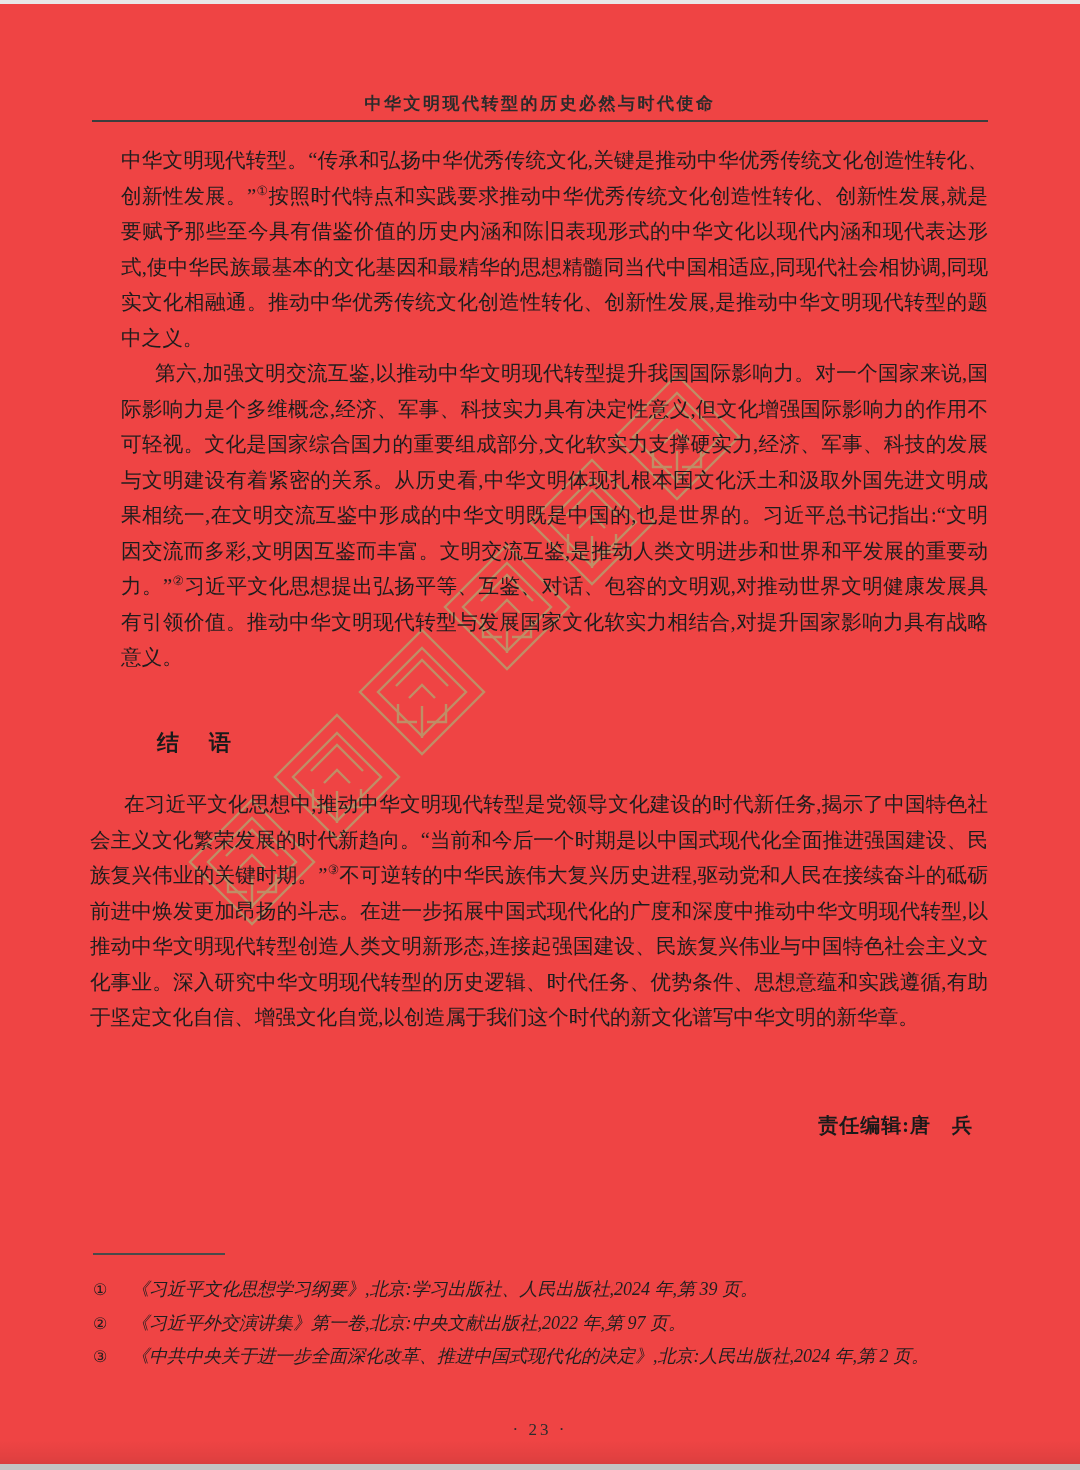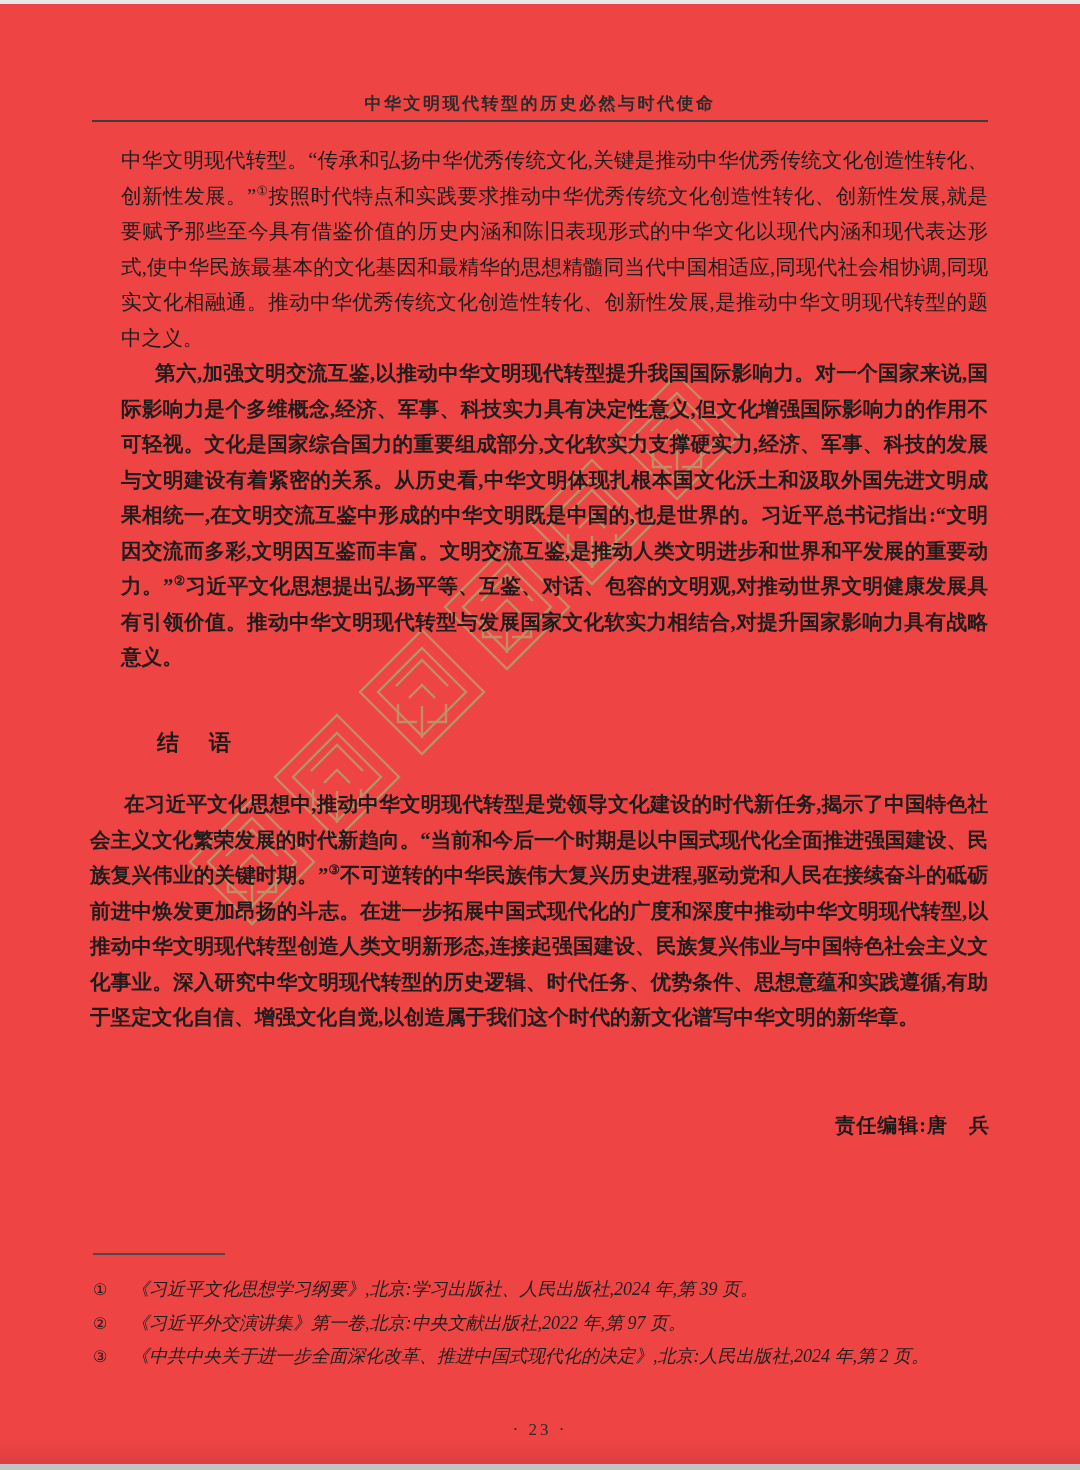--- a/index.html
+++ b/index.html
@@ -40,39 +40,39 @@
     margin-left: 29px;
   }
   .para {
     margin: 0;
     font-size: 20.6px;
     line-height: 35.5px;
     text-align: justify;
     text-justify: inter-character;
     color: #1d1d1d;
   }
-  .para.indent { text-indent: 34px; font-weight: bold; }
+  .para.indent { text-indent: 34px; }
   .para sup {
     font-size: 0.62em;
     vertical-align: super;
     line-height: 0;
   }
   .section-heading {
     position: absolute; top: 716px; left: 145px;
     margin: 12px;
     font-size: 22px; font-weight: bold;
     letter-spacing: 4px;
     color: #1a1a1a;
     font-family: "Liberation Sans", "DejaVu Sans", sans-serif;
   }
   .conclusion-block {
     position: absolute; top: 787px; left: 90px; right: 92px;
   }
   .editor-line {
-    position: absolute; top: 1112px; right: 90px;
+    position: absolute; top: 1112px; right: 107px;
     font-size: 20px; font-weight: bold;
     color: #1a1a1a;
     letter-spacing: 1px;
   }
   .fn-rule {
     position: absolute; top: 1253px; left: 93px;
     width: 132px; height: 2px;
     background: #4a4a4a;
   }
   .footnotes {

